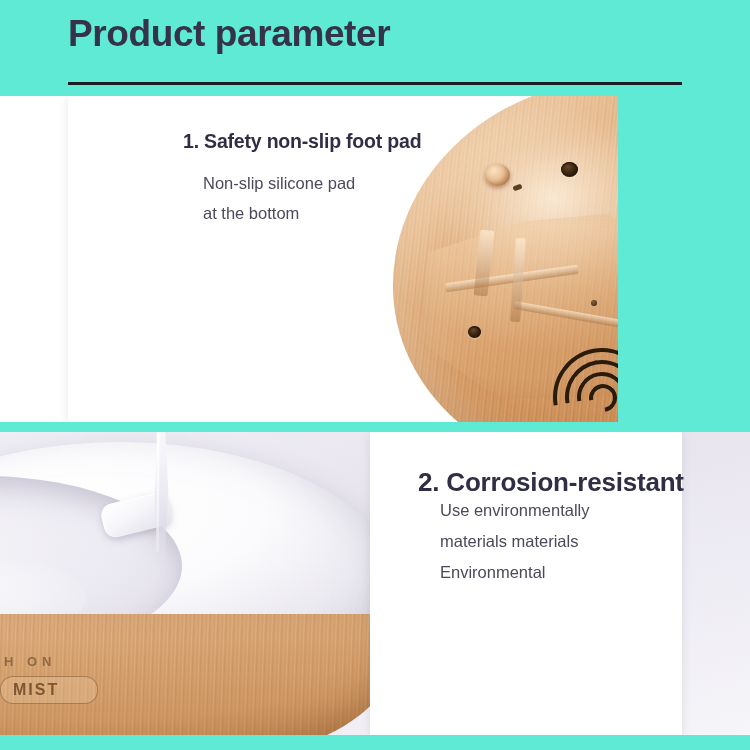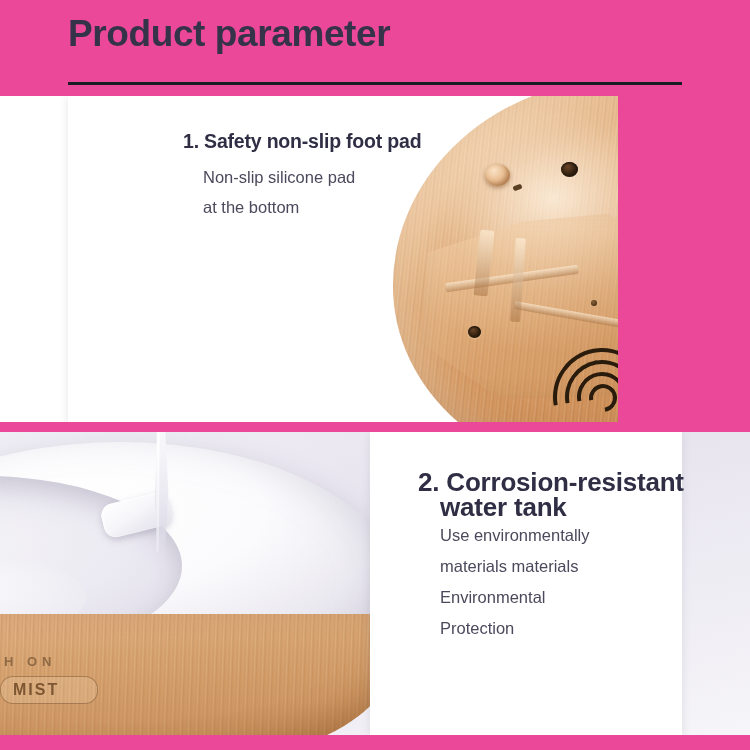--- a/index.html
+++ b/index.html
@@ -11,21 +11,21 @@
     width: 750px;
     height: 750px;
     font-family: "Liberation Sans", sans-serif;
     overflow: hidden;
     position: relative;
   }
   .page {
     position: relative;
     width: 750px;
     height: 750px;
-    background: #ec4899;
+    background: #5eead4;
     overflow: hidden;
   }
 
   
   .page-title {
     position: absolute;
     left: 68px;
     top: 8px;
     font-size: 37px;
     font-weight: bold;
@@ -198,21 +198,21 @@
     letter-spacing: -0.2px;
     white-space: nowrap;
   }
   .body-line {
     font-size: 16.5px;
     color: #4b4a5c;
     line-height: 30px;
     letter-spacing: 0px;
     white-space: nowrap;
   }
-  .txt-one .body-wrap { margin-left: 20px; margin-top: 8px; }
+  .txt-one .body-wrap { margin-left: 20px; margin-top: 14px; }
 
   
   .panel-two {
     position: absolute;
     left: 0px;
     top: 432px;
     width: 750px;
     height: 303px;
     overflow: hidden;
     background: linear-gradient(165deg, #f0eef5 0%, #e7e4ee 35%, #efedf4 70%, #f6f5f9 100%);
@@ -428,25 +428,23 @@
       <div class="base-label-pill">
         <span>MIST</span>
       </div>
     </div>
 
     <div class="card-two"></div>
     <div class="txt-two">
       <div class="heading-two">
         <span>2.</span>
         <span>Corrosion-resistant</span>
-        <span class="cont">water tank</span>
       </div>
       <div class="body-wrap">
         <div class="body-line">Use environmentally</div>
         <div class="body-line">materials materials</div>
         <div class="body-line">Environmental</div>
-        <div class="body-line">Protection</div>
       </div>
     </div>
 
   </div>
 
 </div>
 
 </body></html>

